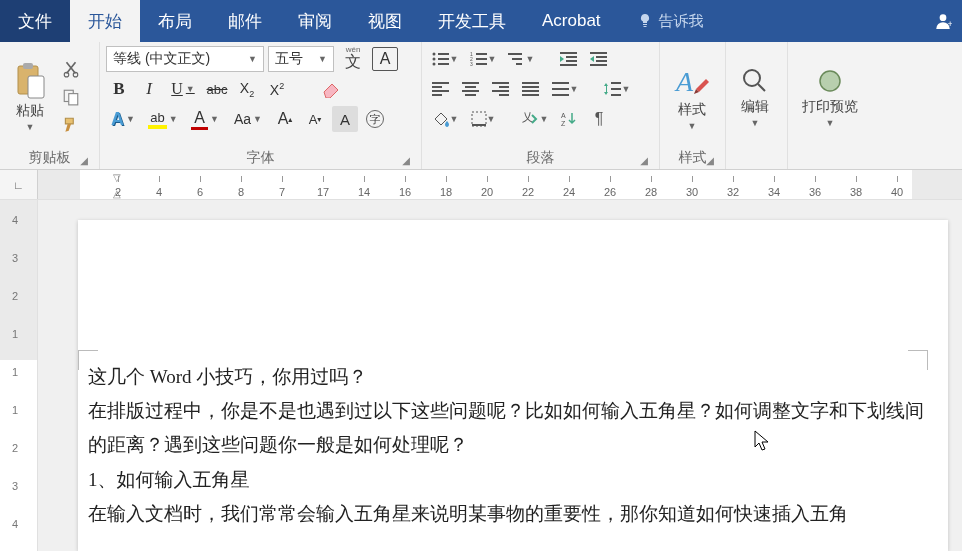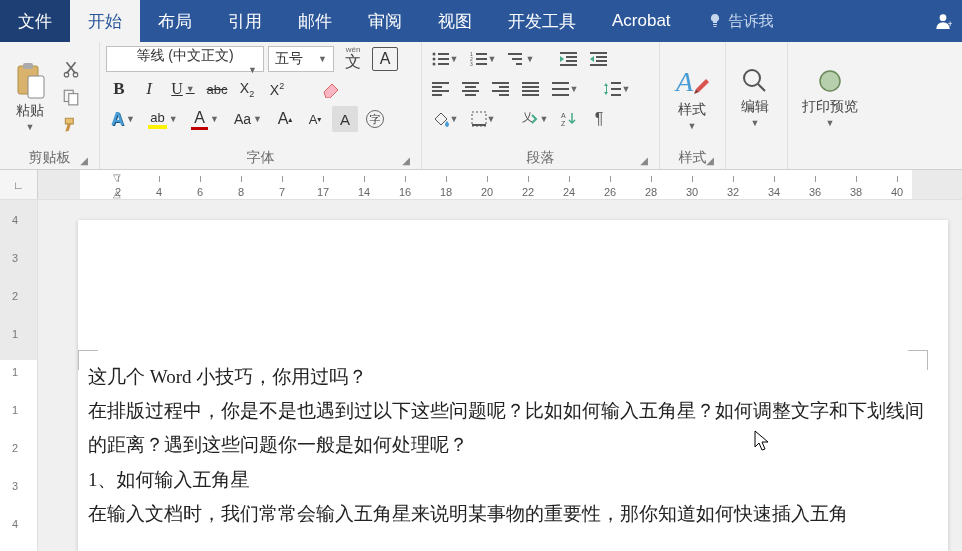--- a/index.html
+++ b/index.html
@@ -86,21 +86,20 @@
   position:absolute; top:230px; left:716px; pointer-events:none;
 }
 </style>
 </head>
 <body>
 
 <div class="tabbar">
   <div class="tab file">文件</div>
   <div class="tab active">开始</div>
   <div class="tab">布局</div>
-  <div class="tab">引用</div>
   <div class="tab">邮件</div>
   <div class="tab">审阅</div>
   <div class="tab">视图</div>
   <div class="tab">开发工具</div>
   <div class="tab">Acrobat</div>
   <div class="tab tell-me">
     <span class="ico">
       <svg width="16" height="16" viewBox="0 0 16 16">
           <path d="M8 1a4 4 0 00-2 7.5V10h4V8.5A4 4 0 008 1zM6 11h4v1H6zM6.5 13h3v1h-3z" fill="#c5d6ed"></path>
         </svg>
@@ -164,21 +163,21 @@
     </div>
     <div class="group-label">
         <span>剪贴板</span>
         <span class="dlaunch">◢</span>
       </div>
   </div>
 
   <div class="group" style="width:322px;">
     <div class="group-body col" style="align-items:stretch; gap:4px;">
       <div class="row">
-        <div class="selbox" style="width:158px;flex-direction:column;">
+        <div class="selbox" style="width:158px;">
           <span>等线 (中文正文)</span>
           <span class="caret">▼</span>
         </div>
         <div class="selbox" style="width:66px;align-items:center;">
           <span>五号</span>
           <span class="caret">▼</span>
         </div>
         <div class="sm-btn" style="width:30px; position:relative;">
           <span style="position:absolute;top:-1px;font-size:8px;color:#666;">wén</span>
           <span style="font-size:16px;color:#444;margin-top:6px;">文</span>

